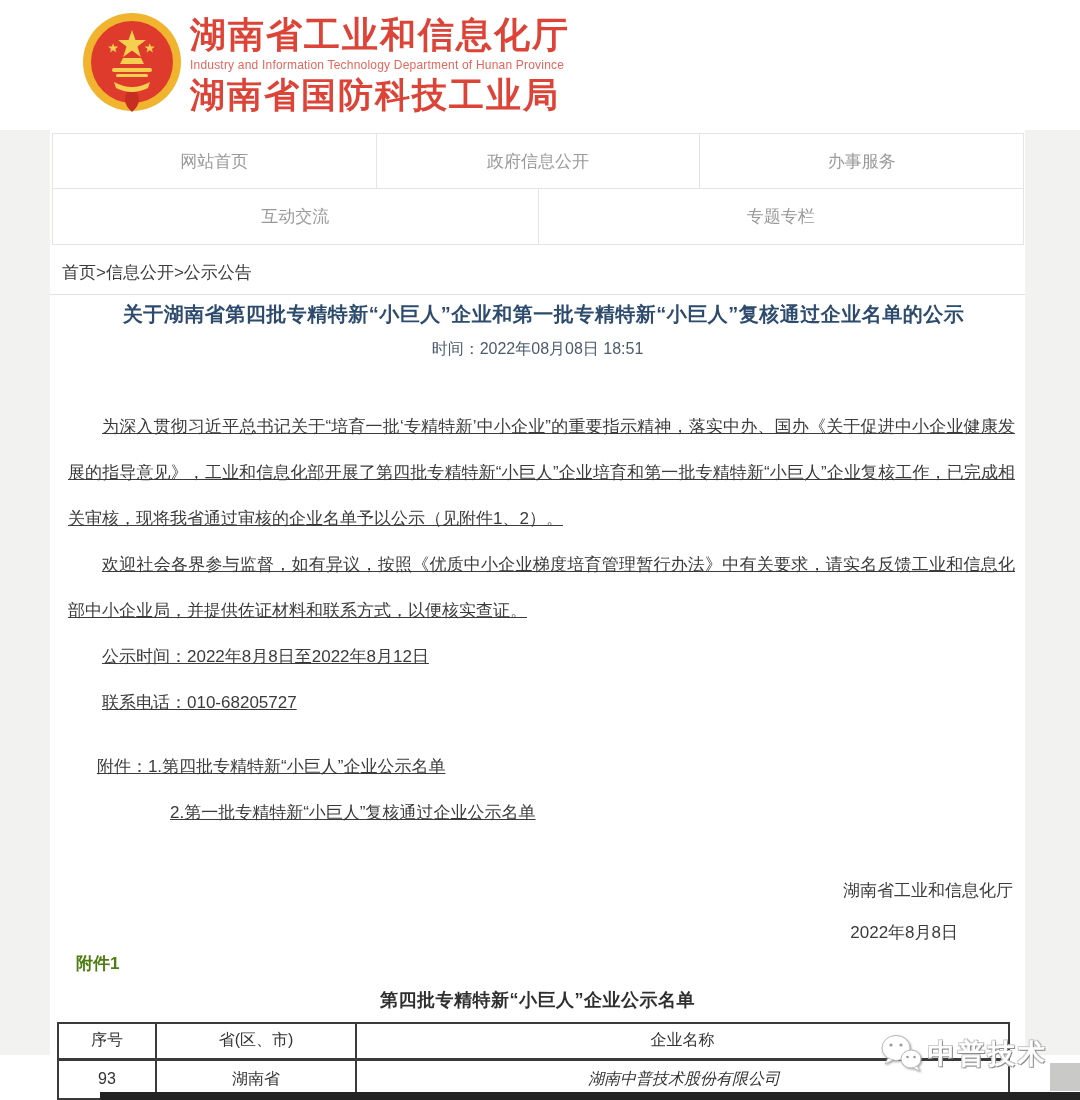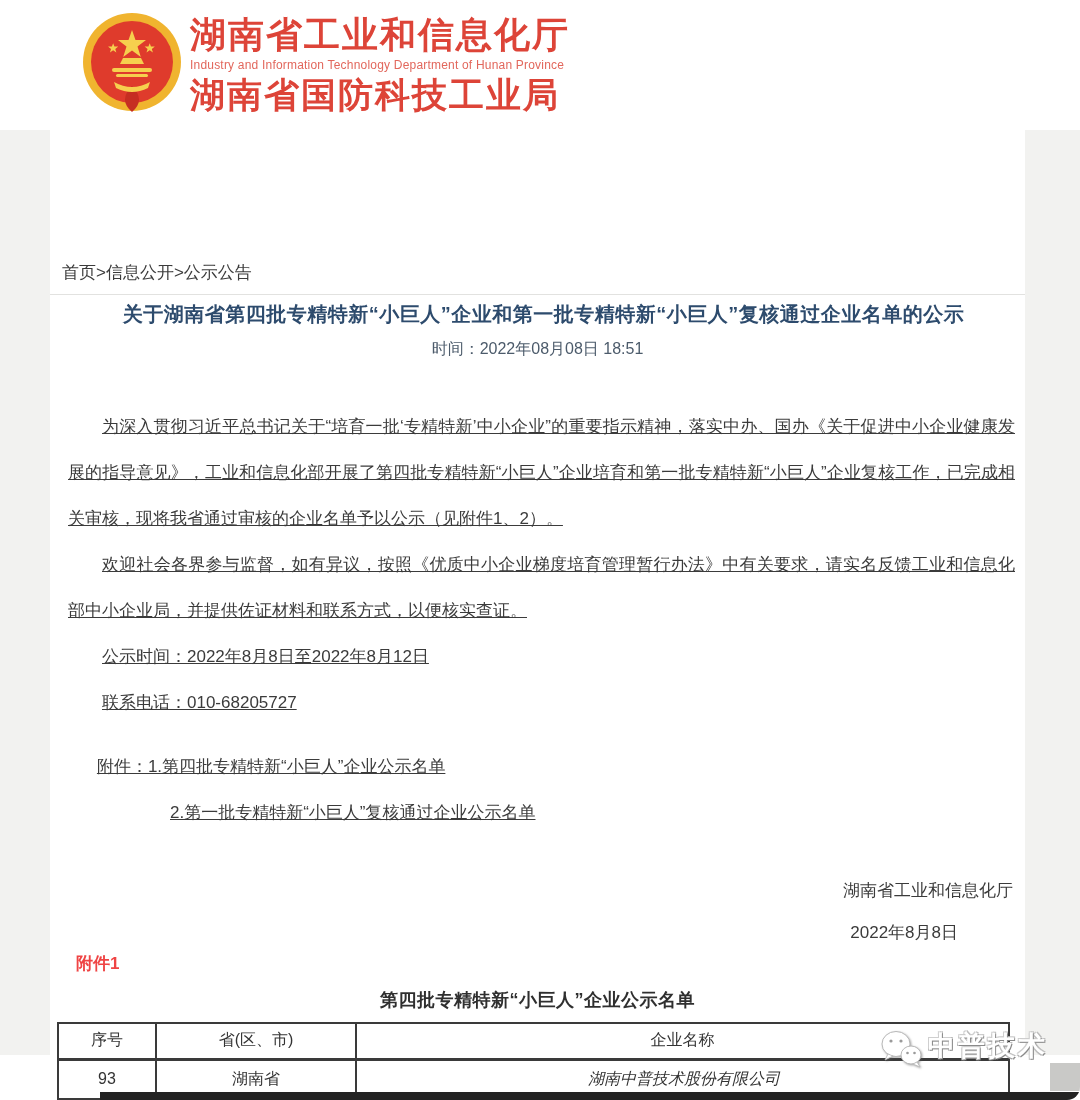--- a/index.html
+++ b/index.html
@@ -1,18 +1,18 @@
 <!DOCTYPE html>
 <html><head>
 <meta charset="utf-8">
 <style>
   * { margin:0; padding:0; box-sizing:border-box; }
   html,body { background:#ffffff; }
   body { font-family:"Liberation Sans","DejaVu Sans",sans-serif; }
-  .page { position:relative; width:1080px; height:1100px; background:#ffffff; overflow:hidden;border-radius:13px; }
+  .page { position:relative; width:1080px; height:1100px; background:#ffffff; overflow:hidden; }
 
   .side-strip { position:absolute; top:130px; height:925px; background:#f2f2f0; }
   .side-strip.left { left:0; width:50px; }
   .side-strip.right { left:1025px; width:55px; }
 
   
   .header { position:absolute; left:0; top:0; width:1080px; height:130px; background:#fff; }
   .emblem { position:absolute; left:80px; top:10px; width:104px; height:108px; cursor:pointer; }
   .org-block { position:absolute; left:190px; top:14px; }
   .org-cn1 { font-size:36px; font-weight:bold; color:#dd4438; letter-spacing:2px; line-height:42px; }
@@ -48,39 +48,39 @@
   .attachments .att1 { text-indent:1.7em; }
   .attachments .att2 { text-indent:6em; }
 
   
   .signature { position:absolute; left:50px; top:878px; width:963px; text-align:right;
                font-size:17px; color:#3b3b3b; }
   .signature .sig-org { line-height:26px; }
   .signature .sig-date { line-height:26px; margin-top:16px; padding-right:55px; }
 
   
-  .annex-label { position:absolute; left:76px; top:952px; font-size:17px; font-weight:bold; color:#ef4444; }
+  .annex-label { position:absolute; left:76px; top:952px; font-size:17px; font-weight:bold; color:#4d7c0f; }
   .table-title { position:absolute; left:50px; top:988px; width:975px; text-align:center;
                  font-size:18px; font-weight:bold; color:#2f2f2f; letter-spacing:0.5px; }
 
   
   .list-table { position:absolute; left:57px; top:1022px; width:953px;
                 border:2px solid #3a3a3a; border-collapse:collapse; background:#fff;
                 font-size:16px; color:#333;padding-left:14px; }
   .list-table th, .list-table td { border:2px solid #3a3a3a; }
   .list-table thead th { height:36px; font-weight:normal; text-align:center;
                          border-bottom:3px solid #3a3a3a; }
   .list-table tbody td { height:40px; text-align:center; }
   .list-table .col-seq { width:98px; }
   .list-table .col-prov { width:200px; }
   .list-table tbody td.cell-name { text-align:center; padding-left:3px;font-style:italic; }
 
   
   .watermark { position:absolute; left:880px; top:1028px; width:180px; height:44px;
-               display:flex; align-items:flex-start; pointer-events:none; }
+               display:flex; align-items:flex-end; pointer-events:none; }
   .wm-icon { width:42px; height:40px; flex:0 0 auto; filter:drop-shadow(1px 1px 1px rgba(90,90,90,.55)); }
   .wm-text { font-size:27px; font-weight:bold; color:#ffffff; letter-spacing:3px; margin-left:6px;
              text-shadow:1px 1px 0 #8a8a8a, -1px -1px 0 #cfcfcf, 1px -1px 0 #bdbdbd, -1px 1px 0 #bdbdbd; }
 
   .side-float { position:absolute; left:1050px; top:1063px; width:30px; height:28px;
                 background:#c9c9c7; cursor:pointer; }
   .bottom-bar { position:absolute; left:100px; top:1092px; width:980px; height:8px; background:#232323; }
 </style>
 </head>
 <body>
@@ -105,20 +105,31 @@
         <path d="M34 72 q18 10 36 0 l-2 6 q-16 8 -32 0 z" fill="#f6cf4e"></path>
       </svg>
     </div>
     <div class="org-block">
       <div class="org-cn1">湖南省工业和信息化厅</div>
       <div class="org-en">Industry and Information Technology Department of Hunan Province</div>
       <div class="org-cn2">湖南省国防科技工业局</div>
     </div>
   </div>
 
+  <div class="nav">
+    <div class="nav-row first">
+      <div class="nav-cell">网站首页</div>
+      <div class="nav-cell">政府信息公开</div>
+      <div class="nav-cell">办事服务</div>
+    </div>
+    <div class="nav-row">
+      <div class="nav-cell">互动交流</div>
+      <div class="nav-cell">专题专栏</div>
+    </div>
+  </div>
 
   <div class="breadcrumb">首页&gt;信息公开&gt;公示公告</div>
   <div class="rule"></div>
 
   <div class="article-title">关于湖南省第四批专精特新“小巨人”企业和第一批专精特新“小巨人”复核通过企业名单的公示</div>
   <div class="article-time">时间：2022年08月08日 18:51</div>
 
   <div class="article-body">
     <p class="indent">为深入贯彻习近平总书记关于“培育一批‘专精特新’中小企业”的重要指示精神，落实中办、国办《关于促进中小企业健康发展的指导意见》，工业和信息化部开展了第四批专精特新“小巨人”企业培育和第一批专精特新“小巨人”企业复核工作，已完成相关审核，现将我省通过审核的企业名单予以公示（见附件1、2）。</p>
     <p class="indent">欢迎社会各界参与监督，如有异议，按照《优质中小企业梯度培育管理暂行办法》中有关要求，请实名反馈工业和信息化部中小企业局，并提供佐证材料和联系方式，以便核实查证。</p>

